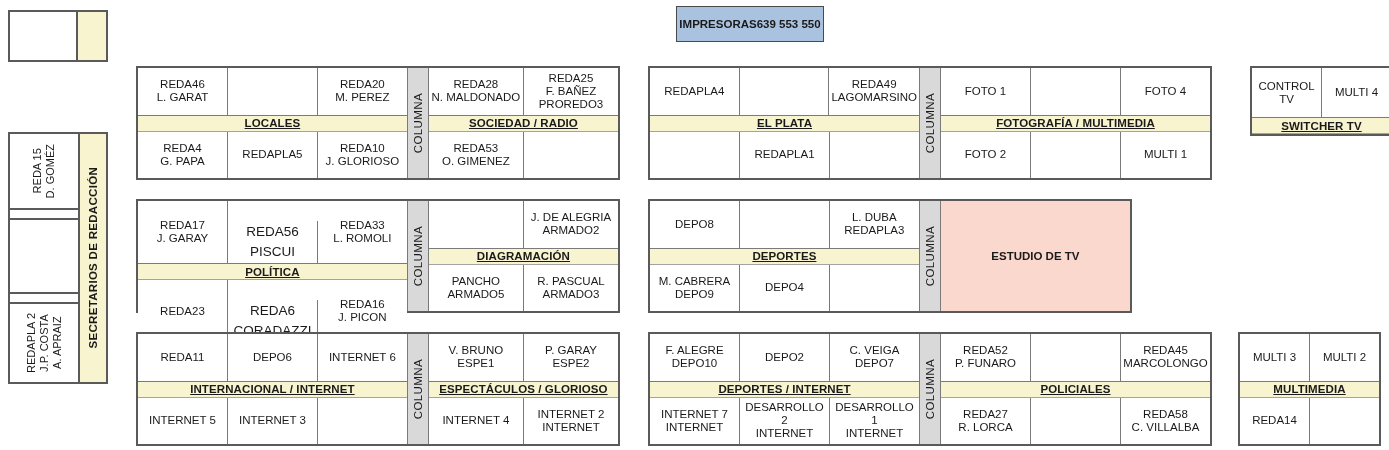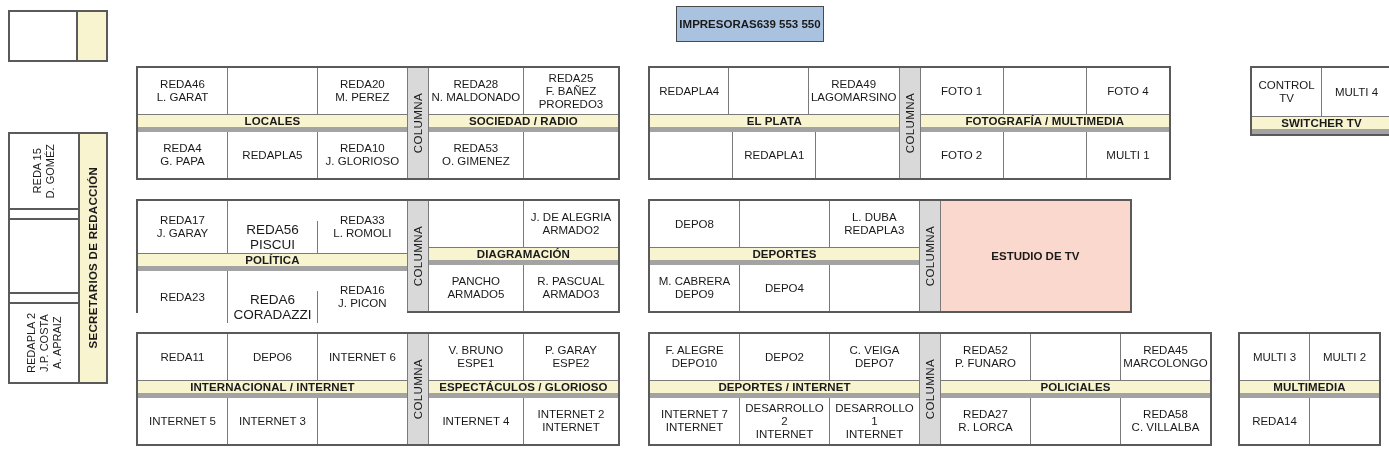--- a/index.html
+++ b/index.html
@@ -11,27 +11,27 @@
   .abs{position:absolute;box-sizing:border-box;}
 
   
   .block{position:absolute;box-sizing:border-box;border:2px solid #5a5a5a;background:#ffffff;display:flex;}
   .grid-part{flex:1 1 auto;display:flex;flex-direction:column;box-sizing:border-box;}
   .cells{flex:1 1 0;display:flex;box-sizing:border-box;}
   .cell{flex:1 1 0;display:flex;align-items:center;justify-content:center;text-align:center;
         border-right:1px solid #7a7a7a;box-sizing:border-box;font-size:11.5px;line-height:13px;
         padding:1px 2px;white-space:pre-line;background:#fff;}
   .cell:last-child{border-right:none;}
-  .labelbar{flex:0 0 17px;background:#f7f4cf;border-top:1px solid #7a7a7a;border-bottom:5px solid #a3a3a3;
+  .labelbar{flex:0 0 17px;background:#f7f4cf;border-top:1px solid #7a7a7a;border-bottom:1px solid #a3a3a3;
             display:flex;align-items:center;justify-content:center;font-weight:bold;font-size:11.5px;
-            letter-spacing:.1px;box-sizing:border-box;}
+            letter-spacing:.1px;box-sizing:border-box;text-decoration:underline;}
   .columna{flex:0 0 22px;background:#d9d9d9;border-left:1px solid #7a7a7a;border-right:1px solid #7a7a7a;
            display:flex;align-items:center;justify-content:center;box-sizing:border-box;}
   .columna span{writing-mode:vertical-rl;transform:rotate(180deg);font-size:11.5px;letter-spacing:.4px;}
-  .big{font-size:13.5px;line-height:15px;margin-top:20px;}
+  .big{font-size:13.5px;line-height:20px;margin-top:20px;}
 
   
   .printers{left:676px;top:6px;width:148px;height:36px;background:#a9c2e0;border:1px solid #4a4a4a;
             display:flex;flex-direction:row;align-items:center;justify-content:center;
             font-weight:bold;font-size:11.5px;line-height:14px;box-sizing:border-box;}
 
   
   .sb-top{left:8px;top:10px;width:100px;height:52px;border:2px solid #5a5a5a;background:#fff;
           display:flex;box-sizing:border-box;}
   .sb-top .blank{flex:1 1 auto;background:#fff;}
@@ -119,21 +119,21 @@
 PROREDO3</div>
         </div>
         <div class="labelbar">SOCIEDAD / RADIO</div>
         <div class="cells">
           <div class="cell">REDA53
 O. GIMENEZ</div>
           <div class="cell"></div>
         </div>
       </div>
     </div>
-    <div class="block" style="left: 648px; top: 66px; width: 523px; height: 114px;">
+    <div class="block" style="left: 648px; top: 66px; width: 564px; height: 114px;">
       <div class="grid-part" style="flex: 1 1 270px;">
         <div class="cells">
           <div class="cell">REDAPLA4</div>
           <div class="cell"></div>
           <div class="cell">REDA49
 LAGOMARSINO</div>
         </div>
         <div class="labelbar">EL PLATA</div>
         <div class="cells">
           <div class="cell"></div>

